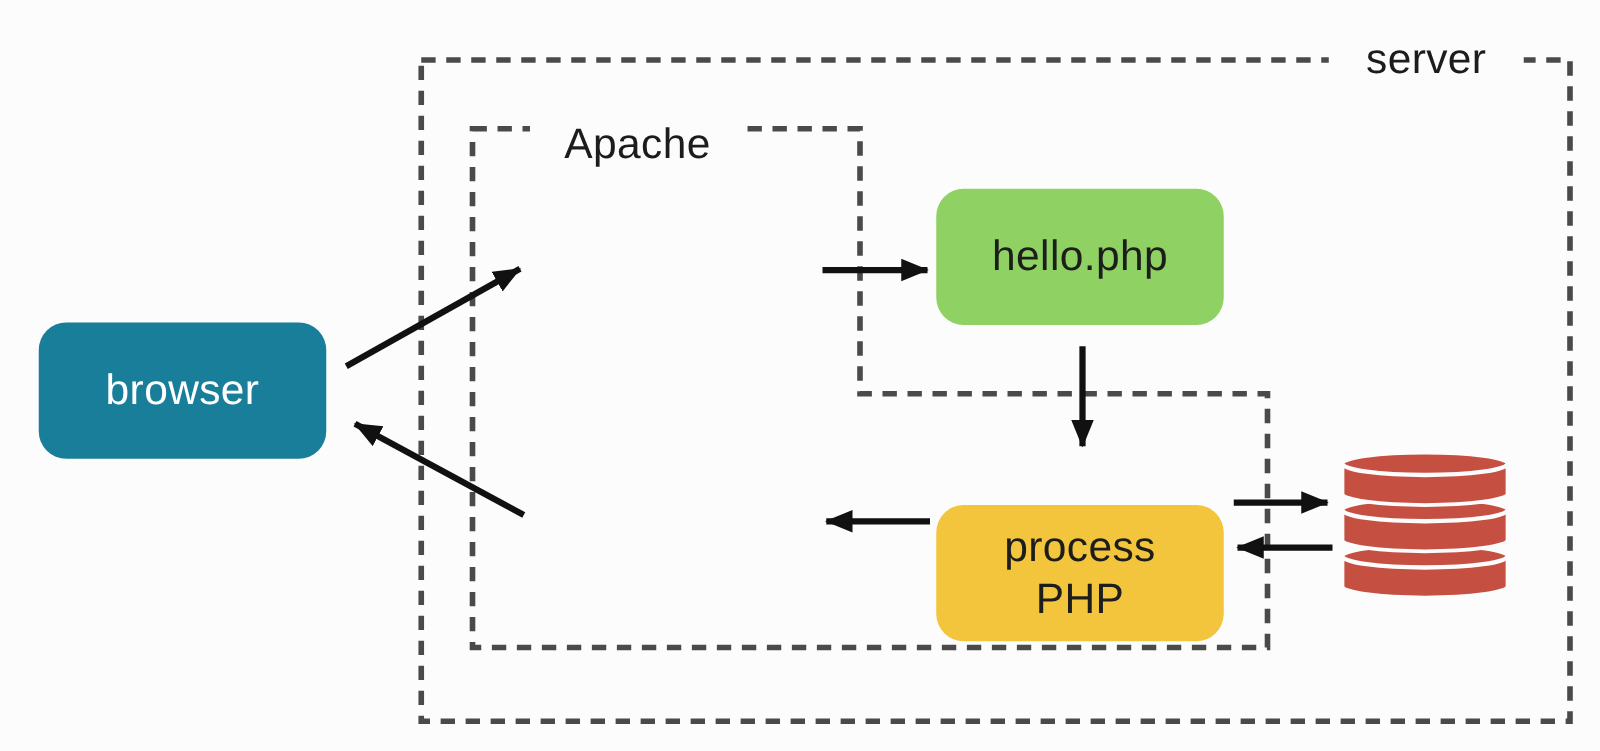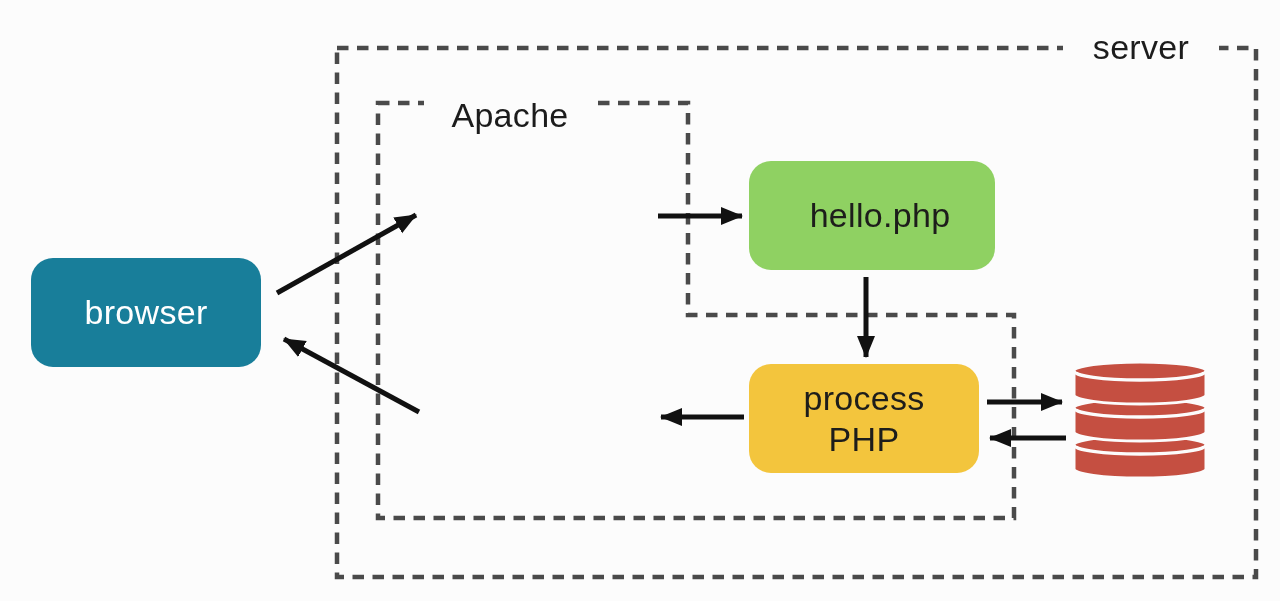--- a/index.html
+++ b/index.html
@@ -47,21 +47,21 @@
     align-items: center;
     justify-content: center;
     font-size: 34px;
     letter-spacing: 0.3px;
     text-align: center;
     white-space: pre-line;
     line-height: 1.18;
   }
   .node-browser     { left:  31px; top: 258px; }
   .node-find-file   { left: 421px; top: 161px; }
-  .node-hello-php   { left: 749px; top: 161px; padding-left: 16px; }
+  .node-hello-php   { left: 749px; top: 151px; }
   .node-html        { left: 421px; top: 364px; }
   .node-process-php { left: 749px; top: 364px; }
   
   .container-label {
     position: absolute;
     background: var(--background, #fcfcfc);
     color: #1c1c1c;
     font-size: 34px;
     letter-spacing: 0.3px;
     display: flex;
@@ -116,16 +116,16 @@
 
   <div class="container-label label-apache">Apache</div>
 
 
   <div class="node node-browser" style="background-color: rgb(24, 126, 154); color: rgb(255, 255, 255);">browser</div>
 
 
   <div class="node node-hello-php" style="background-color: rgb(143, 209, 98); color: rgb(29, 29, 27);">hello.php</div>
 
 
-  <div class="node node-process-php" style="background-color: rgb(243, 197, 61); color: rgb(29, 29, 27);">process
+  <div class="node node-process-php" style="background-color: rgb(243, 197, 61); color: rgb(29, 29, 27); margin-top: 40px;">process
 PHP</div>
 
 </div>
 
 </body></html>

